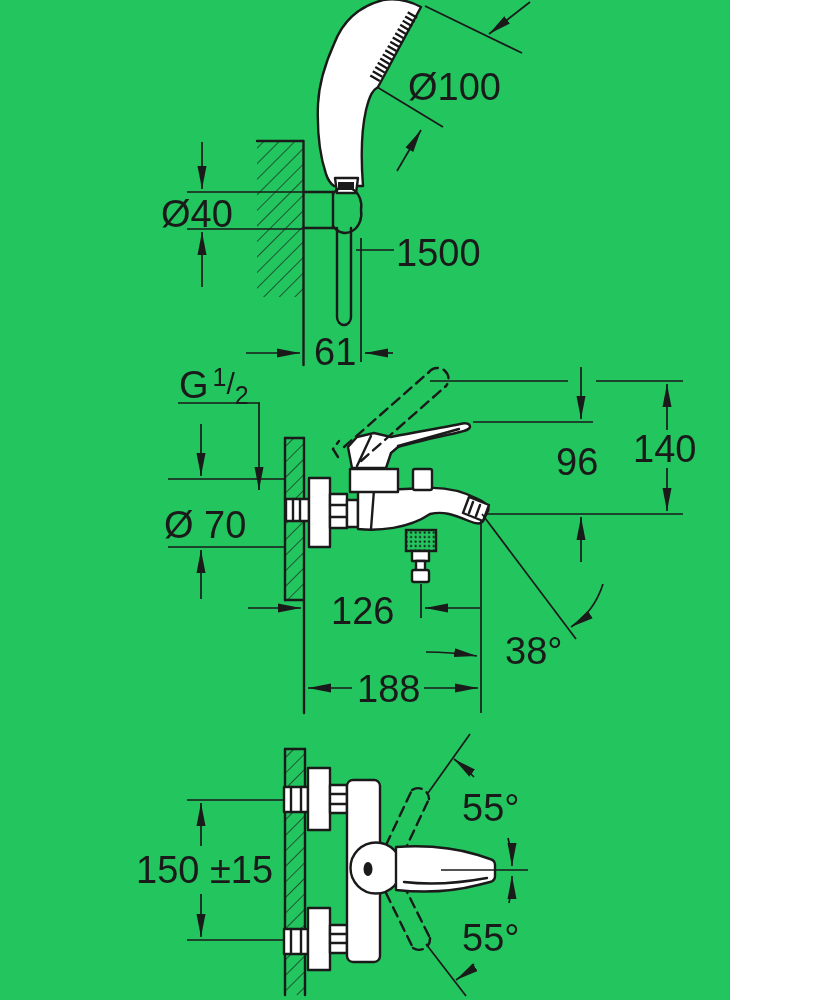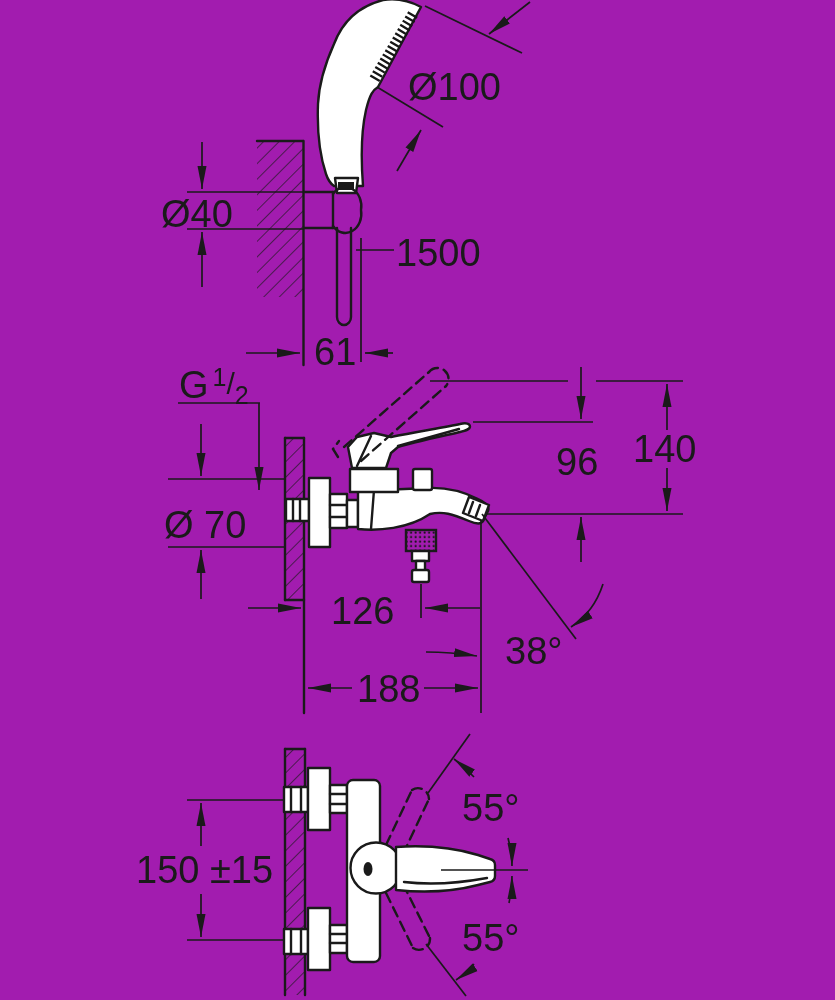--- a/index.html
+++ b/index.html
@@ -1,16 +1,16 @@
 <!DOCTYPE html>
 <html><head>
 <meta charset="utf-8">
 <style>
   html,body{margin:0;padding:0;background:#fff;}
-  .canvas{position:relative;width:835px;height:1000px;background:#a21caf;overflow:hidden;}
+  .canvas{position:relative;width:730px;height:1000px;background:#22c55e;overflow:hidden;}
   svg{position:absolute;left:0;top:0;}
   text{font-family:"Liberation Sans","DejaVu Sans",sans-serif;font-size:38px;fill:#1a1a1a;}
   .outline{fill:none;stroke:#1a1a1a;stroke-width:2.4;stroke-linejoin:round;stroke-linecap:round;}
   .fillw{fill:#ffffff;stroke:#1a1a1a;stroke-width:2.4;stroke-linejoin:round;}
   .dim{fill:none;stroke:#1a1a1a;stroke-width:1.7;}
   .dashed{fill:none;stroke:#1a1a1a;stroke-width:2.4;stroke-dasharray:10 6;stroke-linecap:round;}
 </style>
 </head>
 <body>
 

